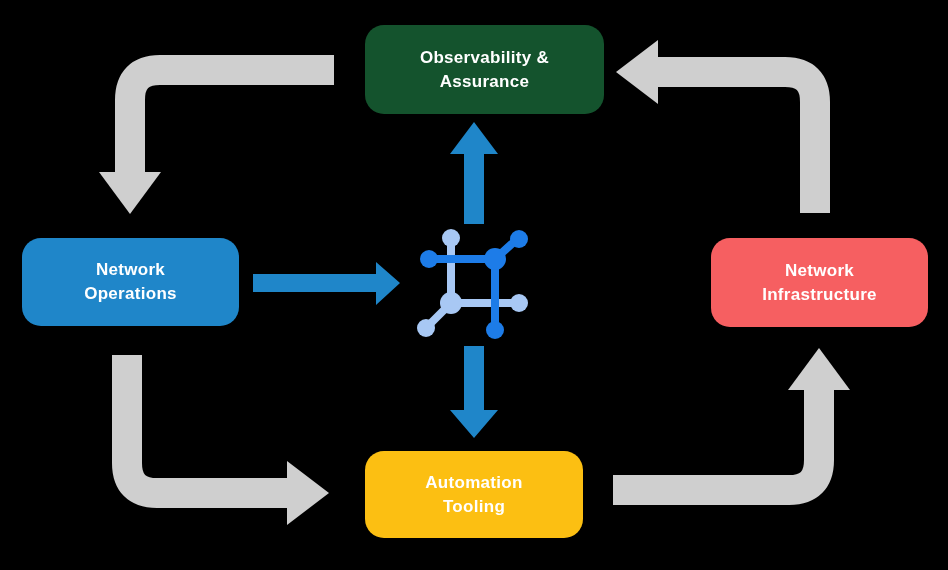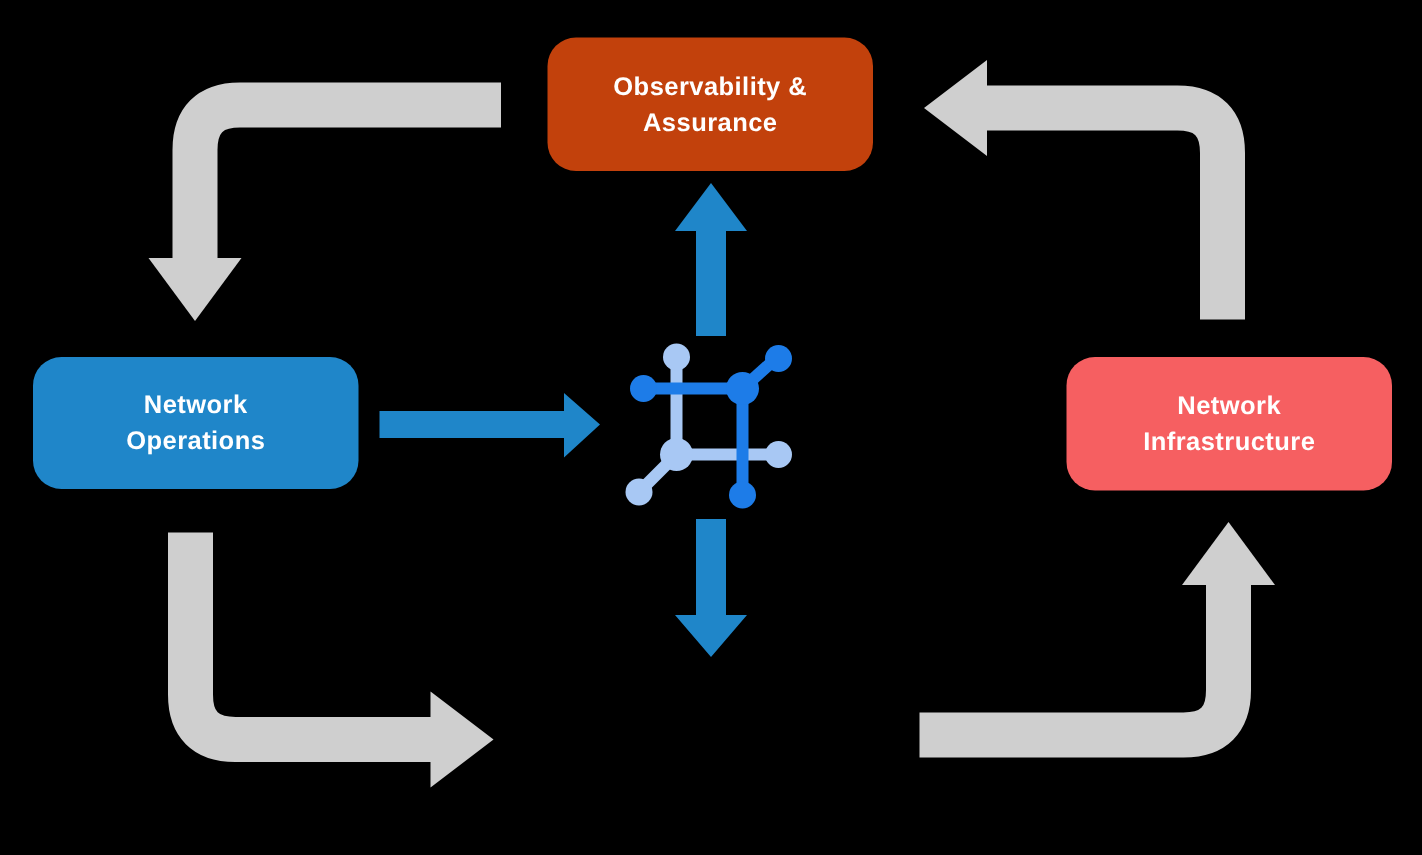--- a/index.html
+++ b/index.html
@@ -28,21 +28,21 @@
     align-items: center;
     justify-content: center;
     color: #ffffff;
     font-size: 17px;
     font-weight: 600;
     letter-spacing: 0.3px;
     line-height: 1.4;
     text-align: center;
   }
   .node-label { white-space: pre-line; }
-  .node-top    { left: 365px; top: 25px;  width: 217px; height: 89px; background: #c2410c; }
+  .node-top    { left: 365px; top: 25px;  width: 239px; height: 89px; background: #14532d; }
   .node-left   { left: 22px;  top: 238px; width: 217px; height: 88px; background: #1f86c9; }
   .node-right  { left: 711px; top: 238px; width: 217px; height: 89px; background: #f65f61; }
   .node-bottom { left: 365px; top: 451px; width: 218px; height: 87px; background: #fcbf12; }
   
   .gray-elbows path {
     fill: none;
     stroke-width: 30;
     stroke-linecap: butt;
   }
   .icon-lines line {
@@ -113,14 +113,18 @@
   <div class="node node-left">
     <span class="node-label">Network
 Operations</span>
   </div>
 
   <div class="node node-right">
     <span class="node-label">Network
 Infrastructure</span>
   </div>
 
+  <div class="node node-bottom">
+    <span class="node-label">Automation
+Tooling</span>
+  </div>
 
 </div>
 
 </body></html>

